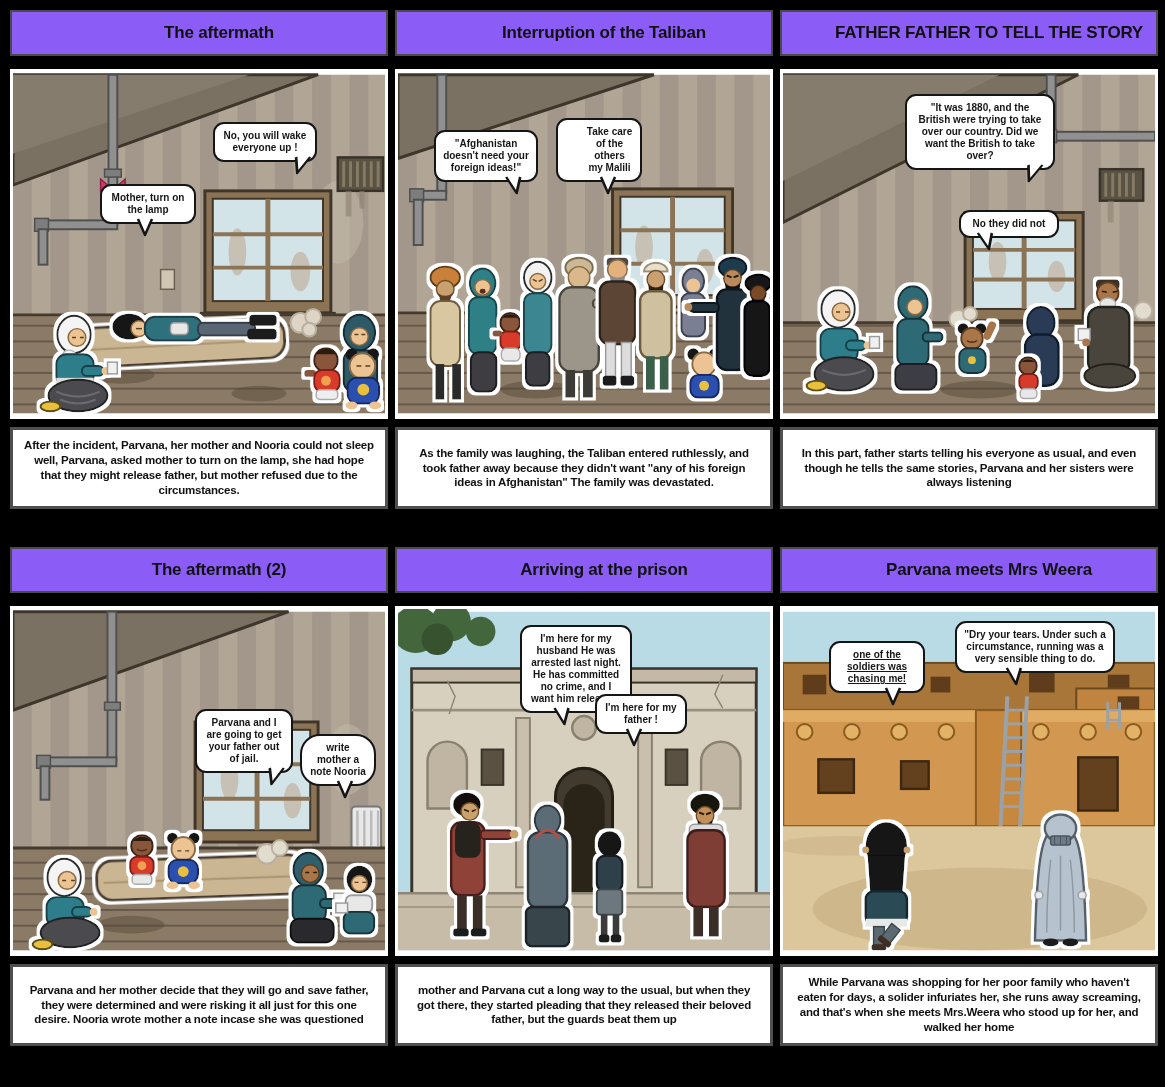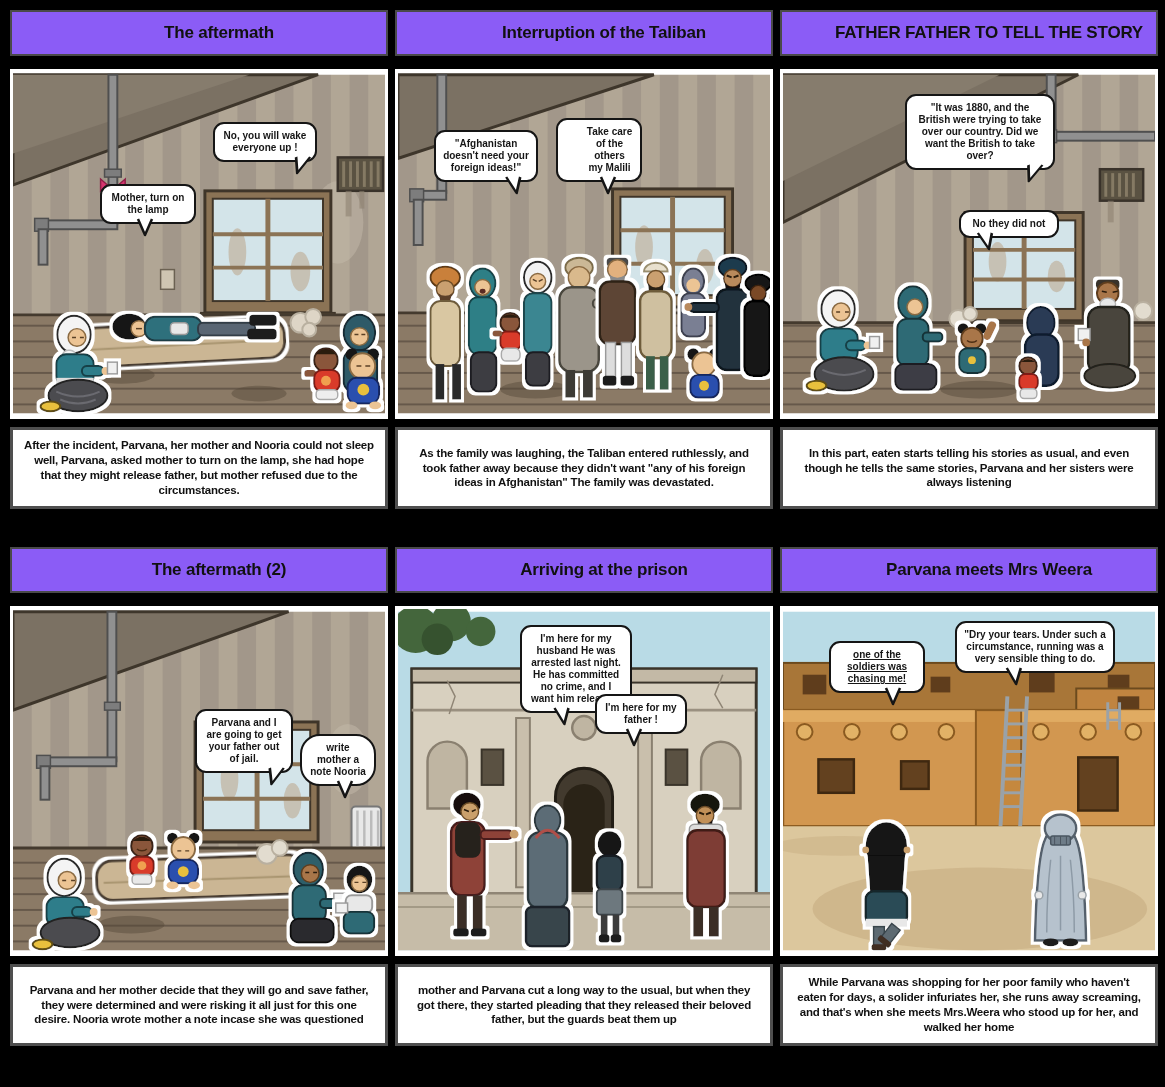--- a/index.html
+++ b/index.html
@@ -449,21 +449,21 @@
       </div>
       <div class="bubble" style="left:176px;top:138px;width:100px;text-align:center;">
         <span>No they did not</span>
         <span class="tail" style="left:16%;transform:skewX(14deg);">
             <svg width="22" height="17">
               <path d="M4,0 L11,16 L18,0" fill="#fff" stroke="#151515" stroke-width="2.5" stroke-linejoin="round"></path>
             </svg>
           </span>
       </div>
     </div>
-    <div class="desc-box">In this part, eaten starts telling his stories as usual, and even though he tells the same stories, Parvana and her sisters were always listening</div>
+    <div class="desc-box">In this part, father starts telling his everyone as usual, and even though he tells the same stories, Parvana and her sisters were always listening</div>
   </div>
 
   <div class="cell">
     <div class="title-box">The aftermath (2)</div>
     <div class="scene">
       <svg class="art" viewBox="0 0 378 344">
         <defs>
           <pattern id="st4" width="38" height="344" patternUnits="userSpaceOnUse">
             <rect width="38" height="344" fill="#b1a695"></rect>
               <rect width="19" height="344" fill="#a2978a"></rect>

